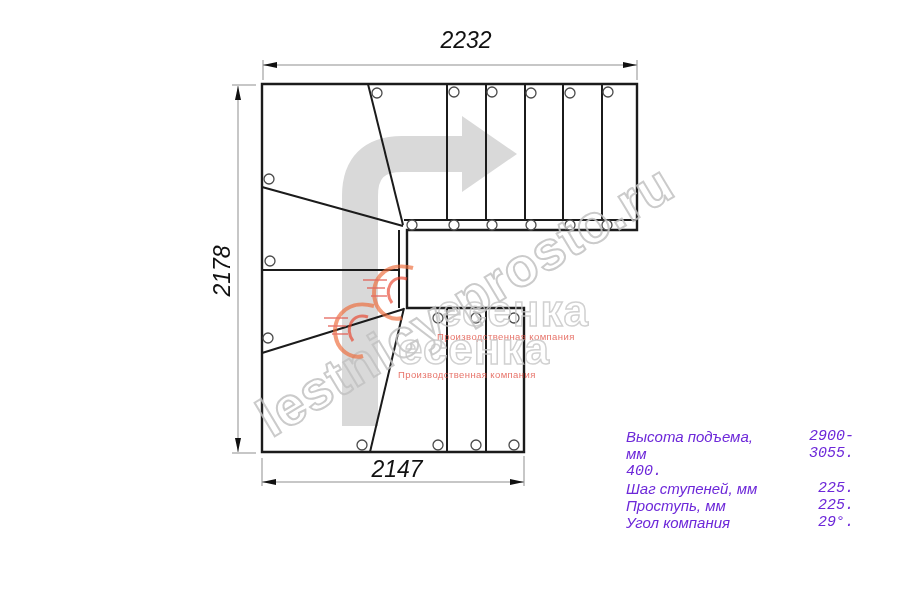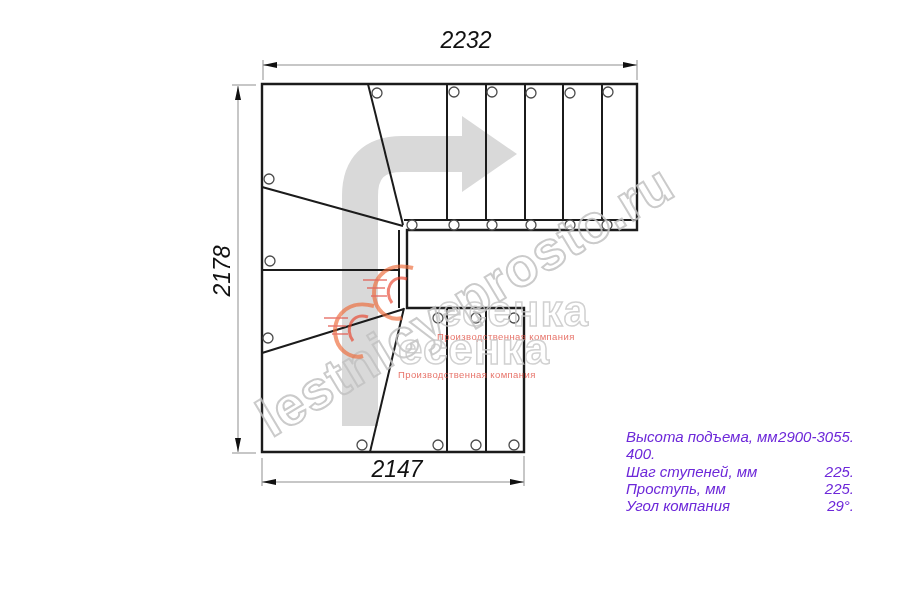--- a/index.html
+++ b/index.html
@@ -13,21 +13,21 @@
     position:absolute;color:#111;font-style:italic;font-size:23px;
     transform:translate(-50%,-50%);white-space:nowrap;
   }
   .dim.rot{transform:translate(-50%,-50%) rotate(-90deg);}
   
   .specs{
     position:absolute;left:626px;top:428px;width:228px;
     color:#6d28d9;font-style:italic;font-size:15px;line-height:17.3px;
   }
   .spec-row{display:flex;justify-content:space-between;}
-  .spec-row .val{text-align:right;}
+  .spec-row .val{text-align:right;font-family:Liberation Mono, monospace;}
   
   .wm-url{
     position:absolute;left:465px;top:300px;
     transform:translate(-50%,-50%) rotate(-31deg);
     font-size:54px;font-weight:700;letter-spacing:1px;white-space:nowrap;
     color:rgba(255,255,255,0.06);
     -webkit-text-stroke:2px #c2c2c2;
     opacity:.85;pointer-events:none;
   }
   .logo{position:absolute;opacity:.82;pointer-events:none;}

